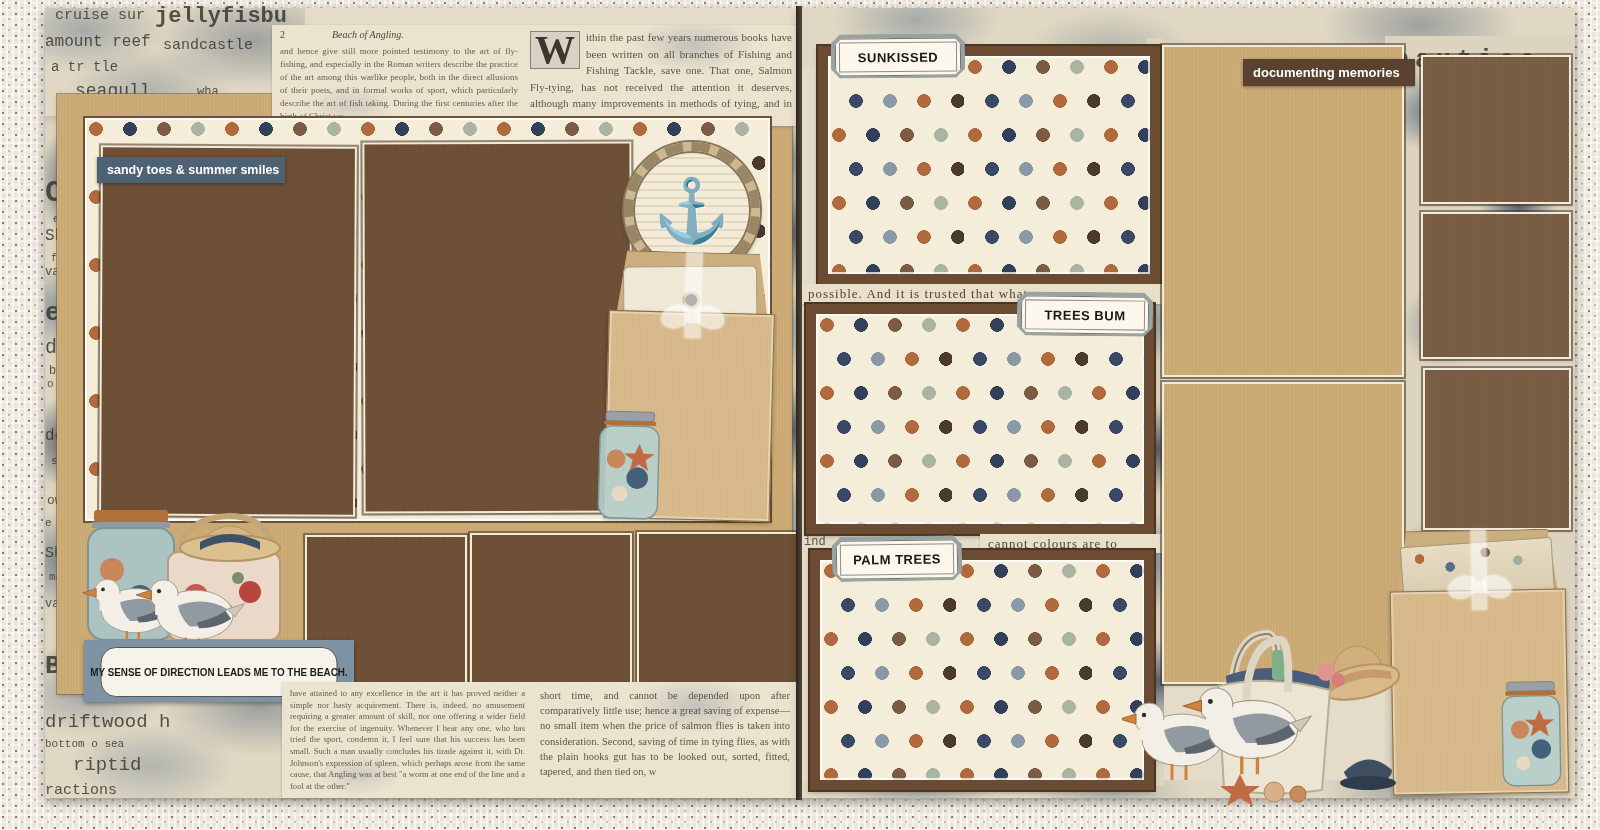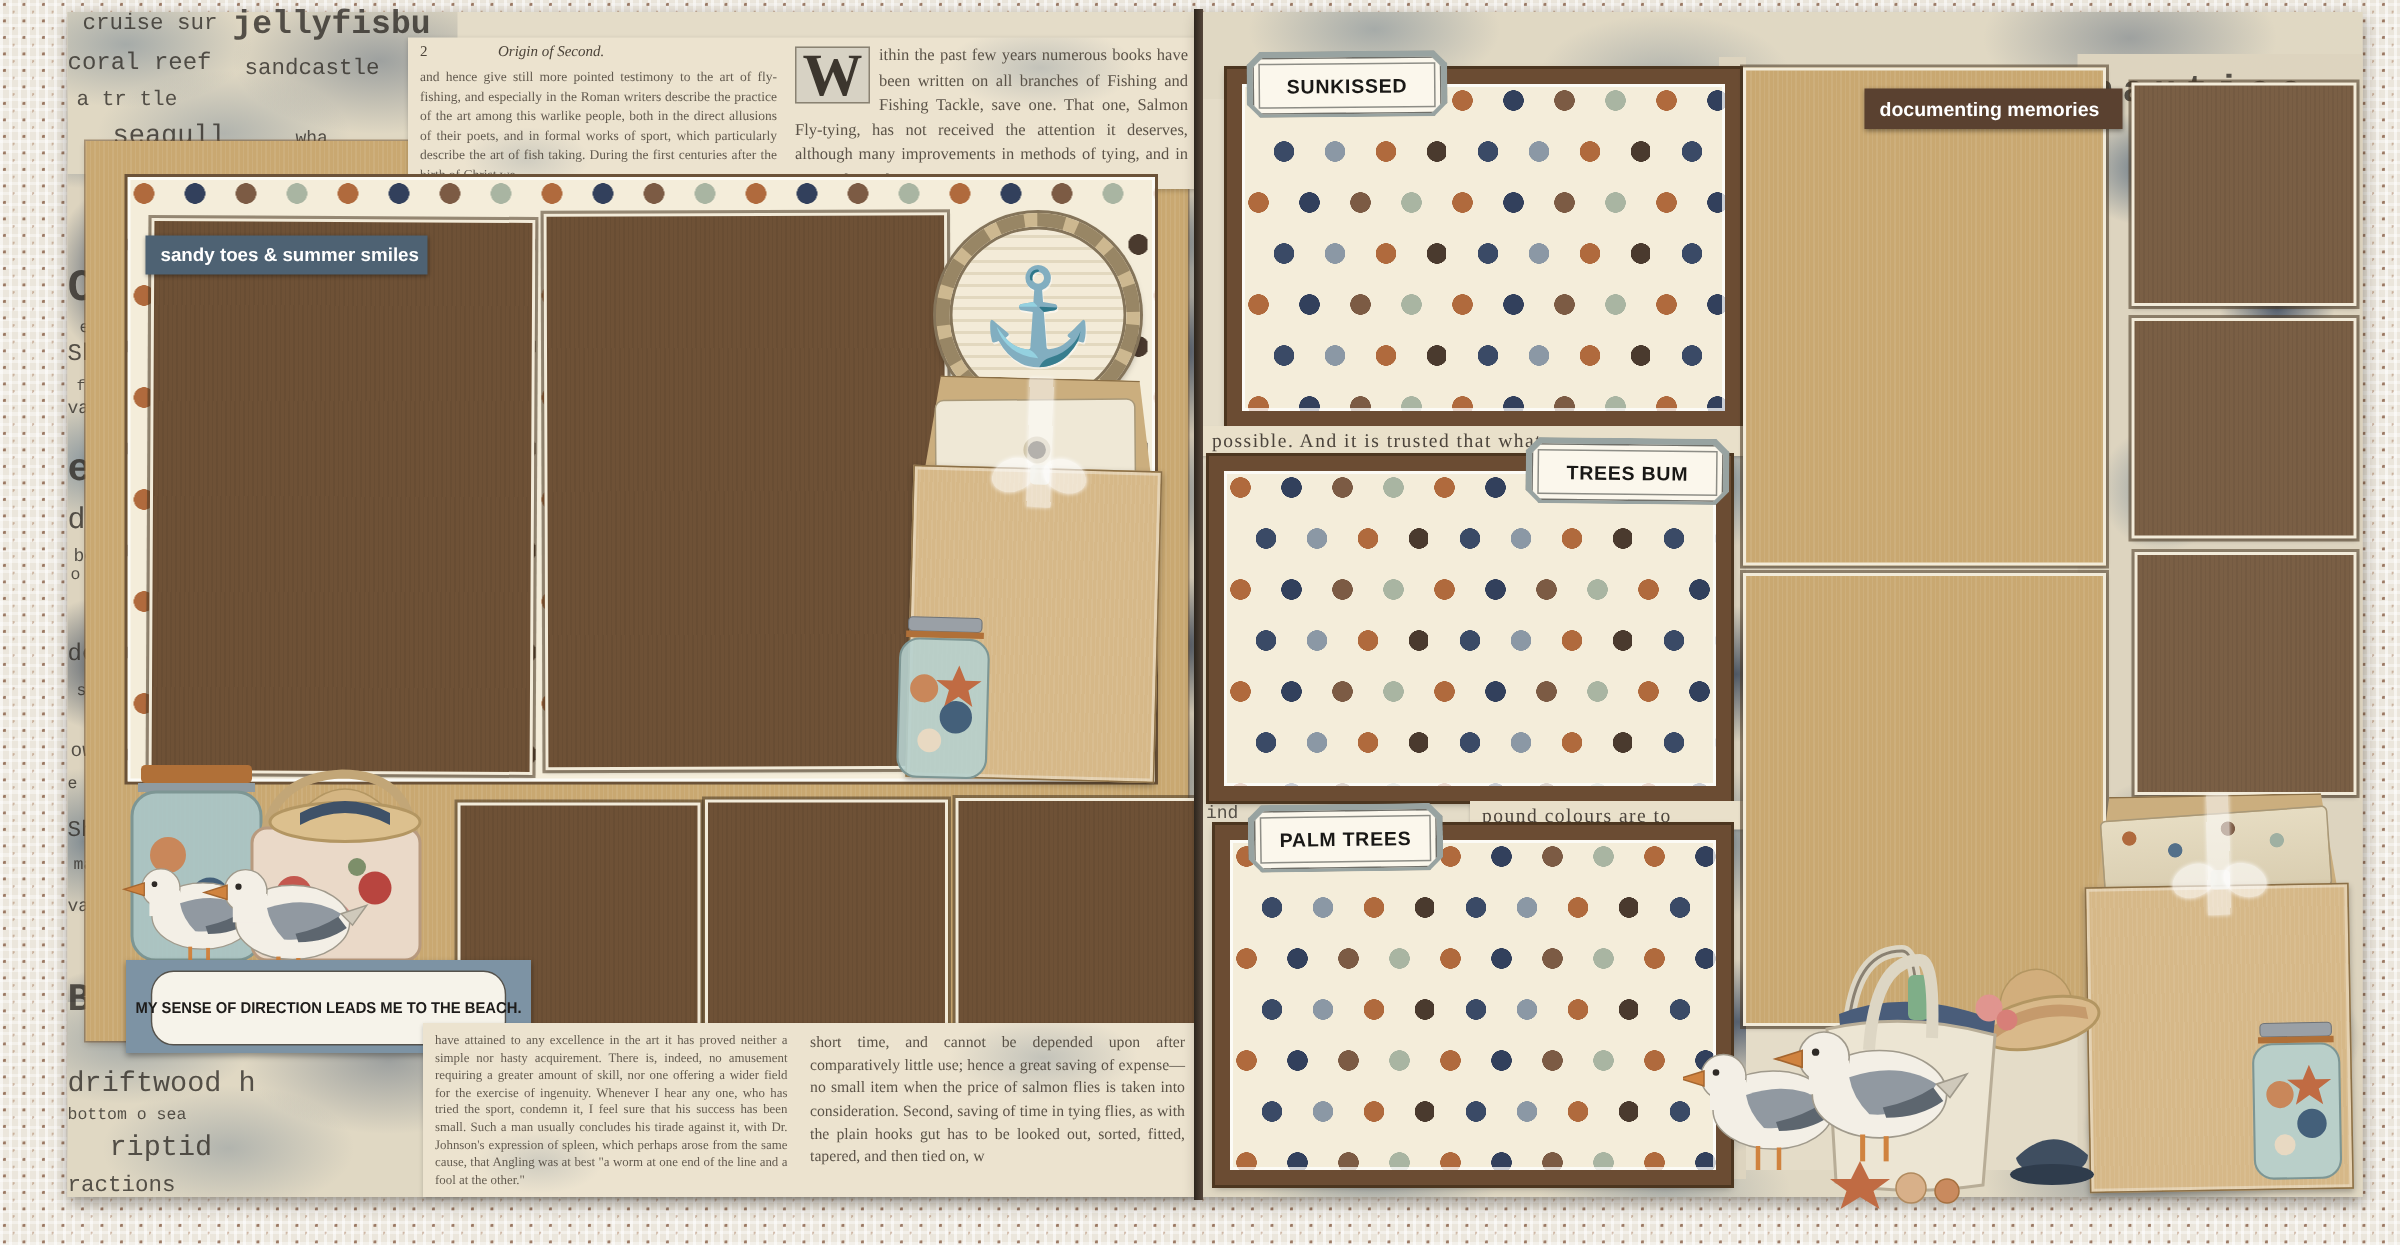--- a/index.html
+++ b/index.html
@@ -144,21 +144,21 @@
 
 <div class="abs page page-left">
 
   <div class="abs mottle-blue" style="left:0;top:0;width:42px;height:790px;"></div>
   <div class="abs mottle-soft" style="left:0;top:0;width:260px;height:108px;"></div>
   <div class="abs mottle-soft" style="left:0;top:660px;width:268px;height:130px;"></div>
   <div class="abs mottle-blue" style="left:722px;top:95px;width:33px;height:595px;"></div>
 
   <span class="tw" style="left:10px;top:0;font-size:15px;">cruise sur</span>
   <span class="tw" style="left:110px;top:-2px;font-size:22px;font-weight:bold;">jellyfisbu</span>
-  <span class="tw" style="left:0;top:26px;font-size:16px;">coral reef</span>
+  <span class="tw" style="left:0;top:26px;font-size:16px;">amount reef</span>
   <span class="tw" style="left:118px;top:30px;font-size:15px;">sandcastle</span>
   <span class="tw" style="left:6px;top:52px;font-size:14px;">a tr tle</span>
   <span class="tw" style="left:30px;top:74px;font-size:18px;">seagull</span>
   <span class="tw" style="left:152px;top:78px;font-size:12px;">wha</span>
   <span class="tw" style="left:0;top:170px;font-size:30px;font-weight:bold;">Coa</span>
   <span class="tw" style="left:8px;top:206px;font-size:11px;">ep ble</span>
   <span class="tw" style="left:0;top:220px;font-size:16px;">Shipw</span>
   <span class="tw" style="left:6px;top:246px;font-size:10px;">fla g a</span>
   <span class="tw" style="left:0;top:258px;font-size:12px;">vacation</span>
   <span class="tw" style="left:12px;top:279px;font-size:11px;">san</span>
@@ -178,21 +178,21 @@
   <span class="tw" style="left:142px;top:652px;font-size:15px;">dee</span>
   <span class="tw" style="left:0;top:705px;font-size:19px;text-align:center;">driftwood h</span>
   <span class="tw" style="left:0;top:731px;font-size:11px;">bottom o sea</span>
   <span class="tw" style="left:28px;top:748px;font-size:19px;">riptid</span>
   <span class="tw" style="left:0;top:775px;font-size:15px;">ractions</span>
 
   <div class="abs tan" style="left:12px;top:86px;width:735px;height:600px;"></div>
 
   <div class="abs book" style="left:227px;top:17px;width:527px;height:101px;">
     <span class="abs" style="left:8px;top:4px;font-family:'Liberation Serif',serif;font-size:10px;color:#4c443a;">2</span>
-    <span class="abs" style="left:60px;top:4px;font-family:'Liberation Serif',serif;font-style:italic;font-size:10px;color:#4c443a;">Origin of Second.</span>
+    <span class="abs" style="left:60px;top:4px;font-family:'Liberation Serif',serif;font-style:italic;font-size:10px;color:#4c443a;">Beach of Angling.</span>
     <p class="abs" style="left:8px;top:20px;width:238px;font-size:9px;line-height:1.45;opacity:.85;">and hence give still more pointed testimony to the art of fly-fishing, and especially in the Roman writers describe the practice of the art among this warlike people, both in the direct allusions of their poets, and in formal works of sport, which particularly describe the art of fish taking. During the first centuries after the birth of Christ we</p>
     <div class="abs" style="left:258px;top:4px;width:262px;">
       <span class="dropcap">W</span>
       <p style="font-size:11px;line-height:1.5;opacity:.9;">ithin the past few years numerous books have been written on all branches of Fishing and Fishing Tackle, save one. That one, Salmon Fly-tying, has not received the attention it deserves, although many improvements in methods of tying, and in materials used,</p>
     </div>
   </div>
 
   <div class="abs dots" style="left:40px;top:110px;width:685px;height:403px;box-shadow:0 0 0 2px #6b5238, inset 0 0 0 2px rgba(255,255,255,.75);">
     <div class="abs brown-photo sketch" style="left:15px;top:28px;width:252px;height:366px;transform:rotate(.3deg);"></div>
     <div class="abs brown-photo sketch" style="left:278px;top:24px;width:265px;height:367px;transform:rotate(-.2deg);"></div>
@@ -321,21 +321,21 @@
     <div class="dots"></div>
   </div>
   <div class="abs plaque" style="left:217px;top:284px;width:128px;height:36px;transform:rotate(.6deg);">
     <div class="plaque-inner">
       <span>TREES BUM</span>
     </div>
   </div>
 
   <span class="tw" style="left:4px;top:528px;font-size:12px;">ind</span>
   <div class="abs strip-text" style="left:180px;top:526px;width:170px;height:19px;">
-    <span>pound colours are to</span>
+    <span>cannot colours are to</span>
   </div>
 
   <div class="abs dot-panel" style="left:10px;top:542px;width:324px;height:220px;">
     <div class="dots"></div>
   </div>
   <div class="abs plaque" style="left:32px;top:528px;width:122px;height:37px;transform:rotate(-.8deg);">
     <div class="plaque-inner">
       <span>PALM TREES</span>
     </div>
   </div>

